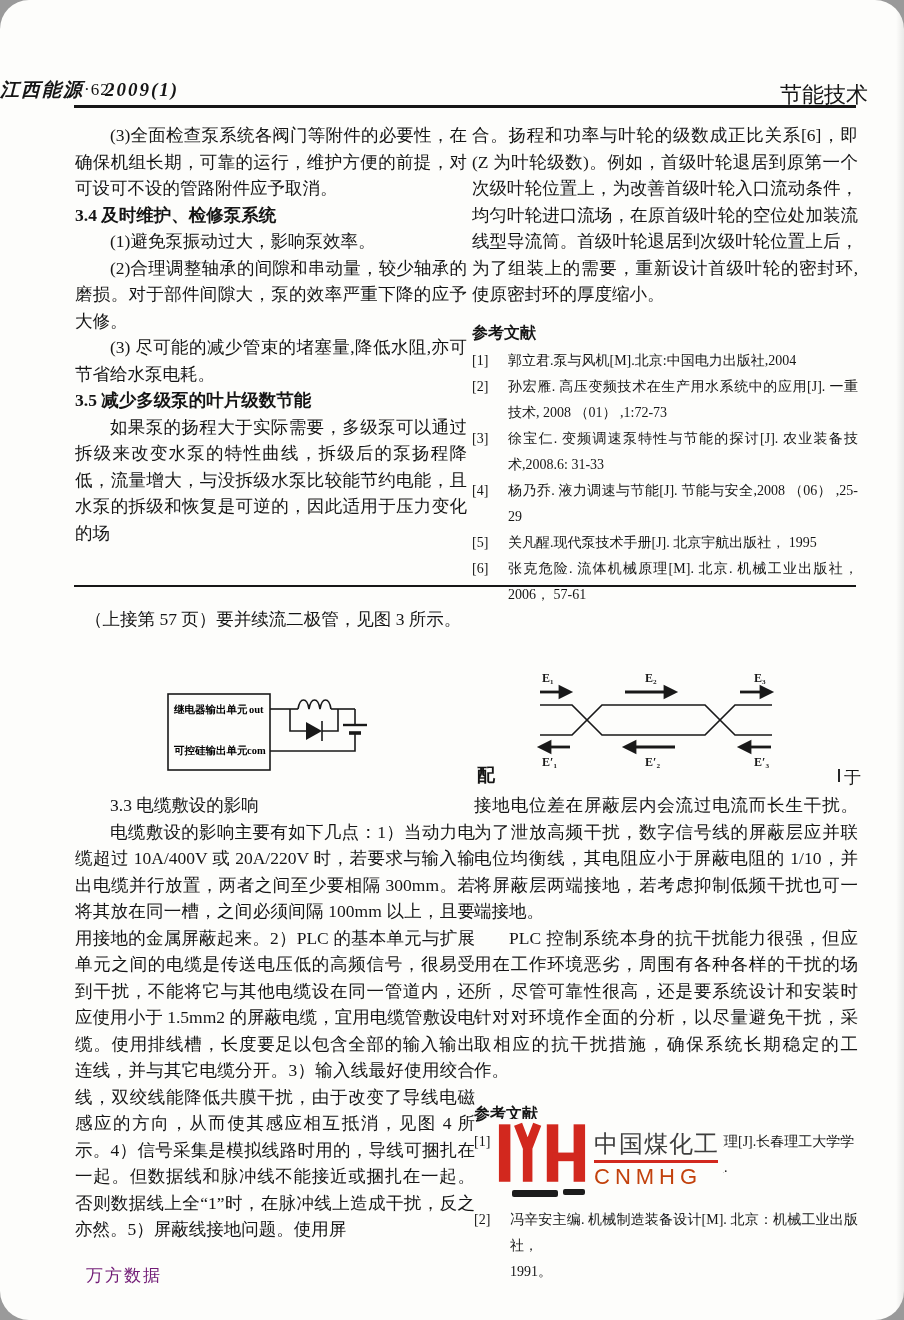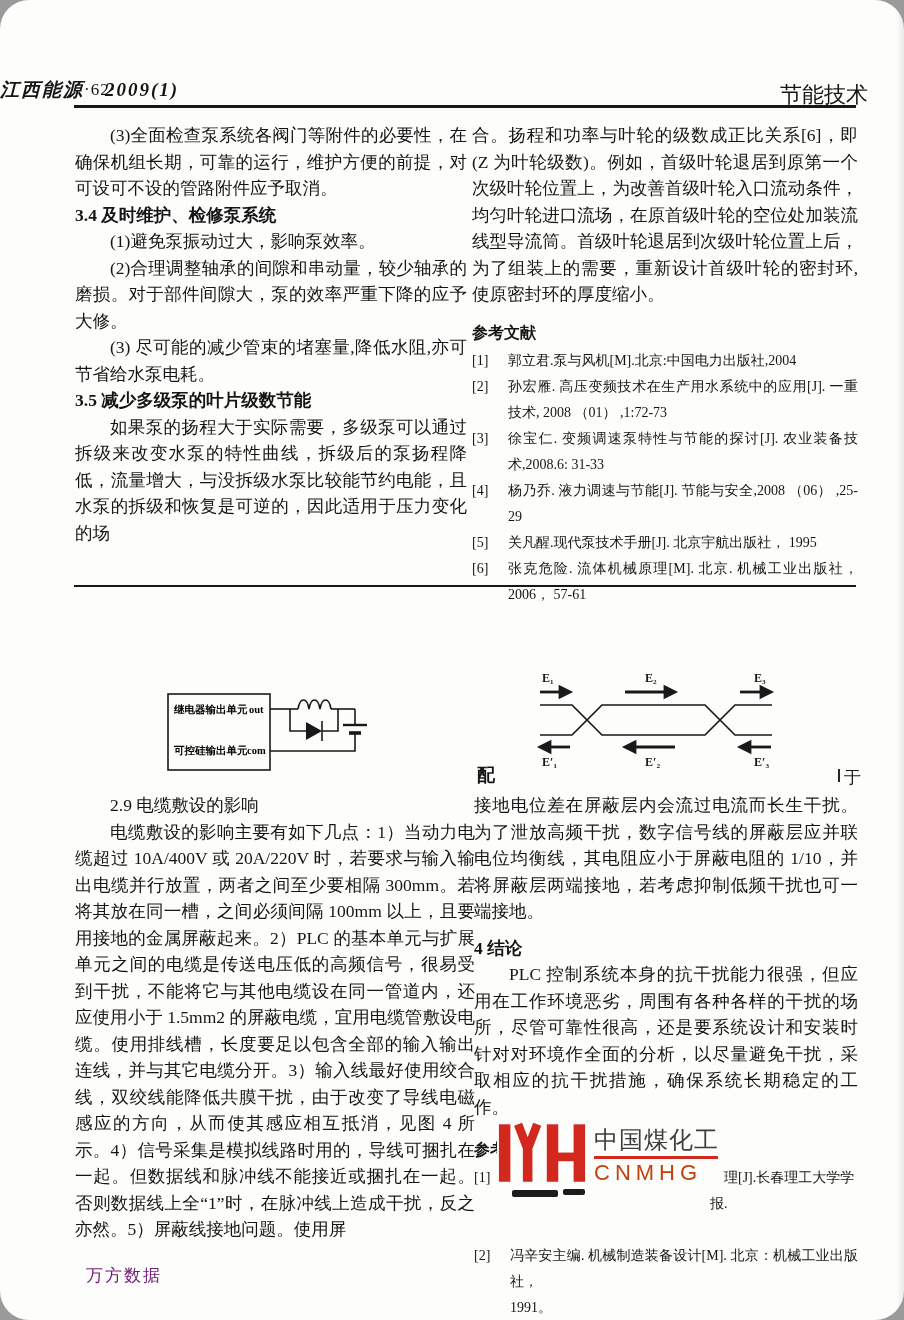--- a/index.html
+++ b/index.html
@@ -40,21 +40,21 @@
 
   .fig3 { position:absolute; left:148px; top:658px; }
   .fig4 { position:absolute; left:512px; top:648px; }
   svg text { font-family:"Liberation Serif","DejaVu Serif",serif; }
 
   .frag-l  { position:absolute; left:477px; top:763px; font-size:18px; font-weight:bold; }
   .frag-r  { position:absolute; left:844px; top:766px; font-size:17px; }
   .frag-bar{ position:absolute; left:838px; top:769px; width:2px; height:13px; background:#262626; }
 
   
-  .wm { position:absolute; left:497px; top:1119px; display:flex; align-items:center;
+  .wm { position:absolute; left:497px; top:1119px; display:flex; align-items:flex-end;
         background:#fdfdfb; z-index:5; padding-right:4px; }
   .wm-right { margin-left:7px; padding-top:2px; font-family:"Liberation Sans","DejaVu Sans",sans-serif; }
   .wm-cn { font-size:24px; color:#3d3d3d; letter-spacing:1px; line-height:28px; }
   .wm-underline { height:3px; background:#d2281e; margin-top:2px; width:124px; }
   .wm-en { font-size:22px; color:#c2410c; letter-spacing:5px; margin-top:2px; line-height:24px; }
   .smudge1 { position:absolute; left:512px; top:1190px; width:46px; height:7px; background:#1c1c1c; border-radius:2px; z-index:6; }
   .smudge2 { position:absolute; left:563px; top:1189px; width:22px; height:6px; background:#1c1c1c; border-radius:2px; z-index:6; }
 
   .wanfang { position:absolute; left:86px; top:1264px; font-size:17px; color:#701a75;
              font-family:"Liberation Sans","DejaVu Sans",sans-serif; letter-spacing:2px; }
@@ -106,20 +106,21 @@
       <span class="txt">关凡醒.现代泵技术手册[J]. 北京宇航出版社， 1995</span>
     </div>
     <div class="ref">
       <span class="lbl">[6]</span>
       <span class="txt">张克危险. 流体机械原理[M]. 北京. 机械工业出版社， 2006， 57-61</span>
     </div>
   </div>
 
   <div class="mid-rule"></div>
 
+  <div class="cont-line">（上接第 57 页）要并续流二极管，见图 3 所示。</div>
 
   <svg class="fig3" width="300" height="132" viewBox="0 0 300 132">
     <rect x="20" y="36" width="102" height="76" fill="none" stroke="#191919" stroke-width="1.6"></rect>
     <text x="26" y="55" font-size="10.5" font-weight="bold">继电器输出单元</text>
     <text x="101" y="55" font-size="10.5" font-weight="bold">out</text>
     <text x="26" y="96" font-size="10.5" font-weight="bold">可控硅输出单元</text>
     <text x="99" y="96" font-size="10.5" font-weight="bold">com</text>
     <g stroke="#191919" stroke-width="1.6" fill="none">
       <path d="M122 51 H150"></path>
       <path d="M150 51 c2 -12 9 -12 11 0 c2 -12 9 -12 11 0 c2 -12 9 -12 11 0"></path>
@@ -162,27 +163,26 @@
       <text x="133" y="118">E′₂</text>
       <text x="242" y="118">E′₃</text>
     </g>
   </svg>
 
   <div class="frag-l">配</div>
   <div class="frag-bar"></div>
   <div class="frag-r">于</div>
 
   <div class="lcol-left">
-    <div class="subhead">2.9 电缆敷设的影响</div>
+    <div class="subhead">3.3 电缆敷设的影响</div>
     <p class="body">电缆敷设的影响主要有如下几点：1）当动力电缆超过 10A/400V 或 20A/220V 时，若要求与输入输出电缆并行放置，两者之间至少要相隔 300mm。若将其放在同一槽，之间必须间隔 100mm 以上，且要用接地的金属屏蔽起来。2）PLC 的基本单元与扩展单元之间的电缆是传送电压低的高频信号，很易受到干扰，不能将它与其他电缆设在同一管道内，还应使用小于 1.5mm2 的屏蔽电缆，宜用电缆管敷设电缆。使用排线槽，长度要足以包含全部的输入输出连线，并与其它电缆分开。3）输入线最好使用绞合线，双绞线能降低共膜干扰，由于改变了导线电磁感应的方向，从而使其感应相互抵消，见图 4 所示。4）信号采集是模拟线路时用的，导线可捆扎在一起。但数据线和脉冲线不能接近或捆扎在一起。否则数据线上全“1”时，在脉冲线上造成干扰，反之亦然。5）屏蔽线接地问题。使用屏</p>
   </div>
 
   <div class="lcol-right">
     <p class="body noindent">接地电位差在屏蔽层内会流过电流而长生干扰。为了泄放高频干扰，数字信号线的屏蔽层应并联电位均衡线，其电阻应小于屏蔽电阻的 1/10，并将屏蔽层两端接地，若考虑抑制低频干扰也可一端接地。</p>
-    <div class="sec sec-gap">4  结论</div>
     <p class="body">PLC 控制系统本身的抗干扰能力很强，但应用在工作环境恶劣，周围有各种各样的干扰的场所，尽管可靠性很高，还是要系统设计和安装时针对对环境作全面的分析，以尽量避免干扰，采取相应的抗干扰措施，确保系统长期稳定的工作。</p>
     <div class="refhead" style="margin-top:20px;">参考文献</div>
     <div class="ref">
       <span class="lbl">[1]</span>
       <span class="gap">原理[J].长春理工大学学报.</span>
     </div>
     <div class="ref-blank"></div>
     <div class="ref">
       <span class="lbl">[2]</span>
       <span class="txt">冯辛安主编.  机械制造装备设计[M].  北京：机械工业出版社，</span>

